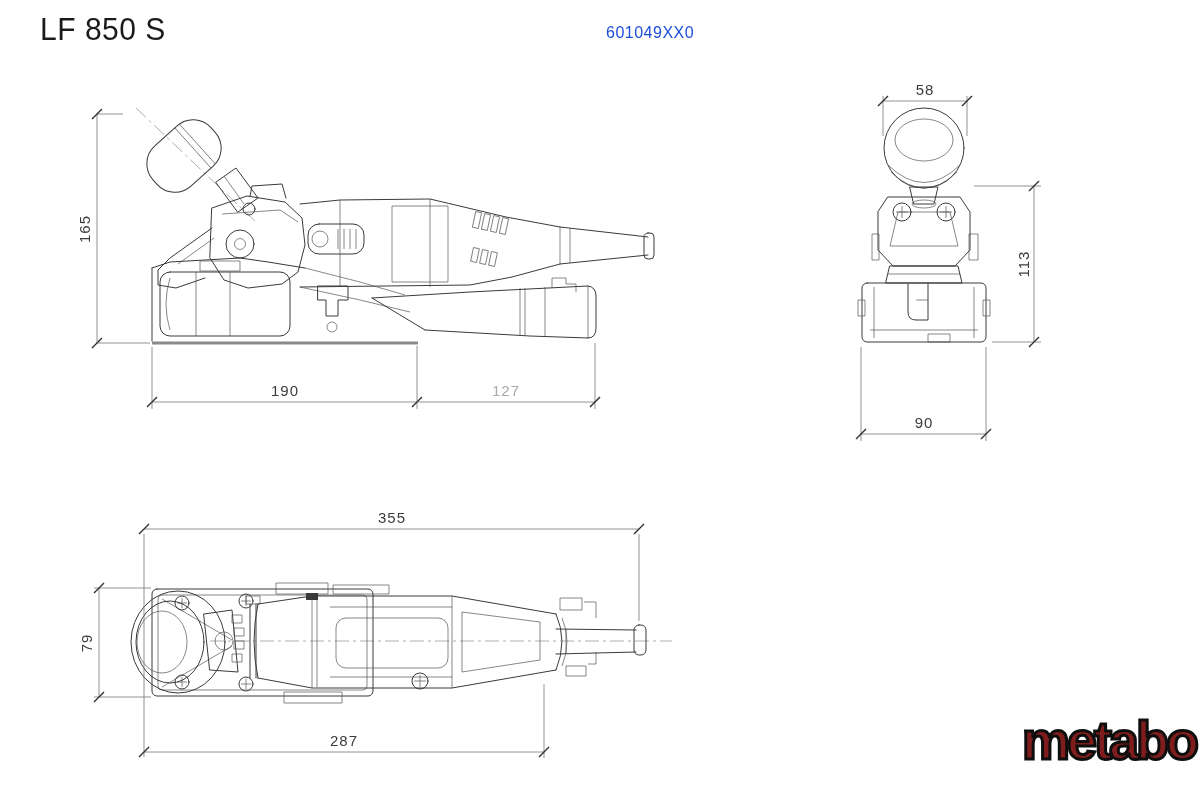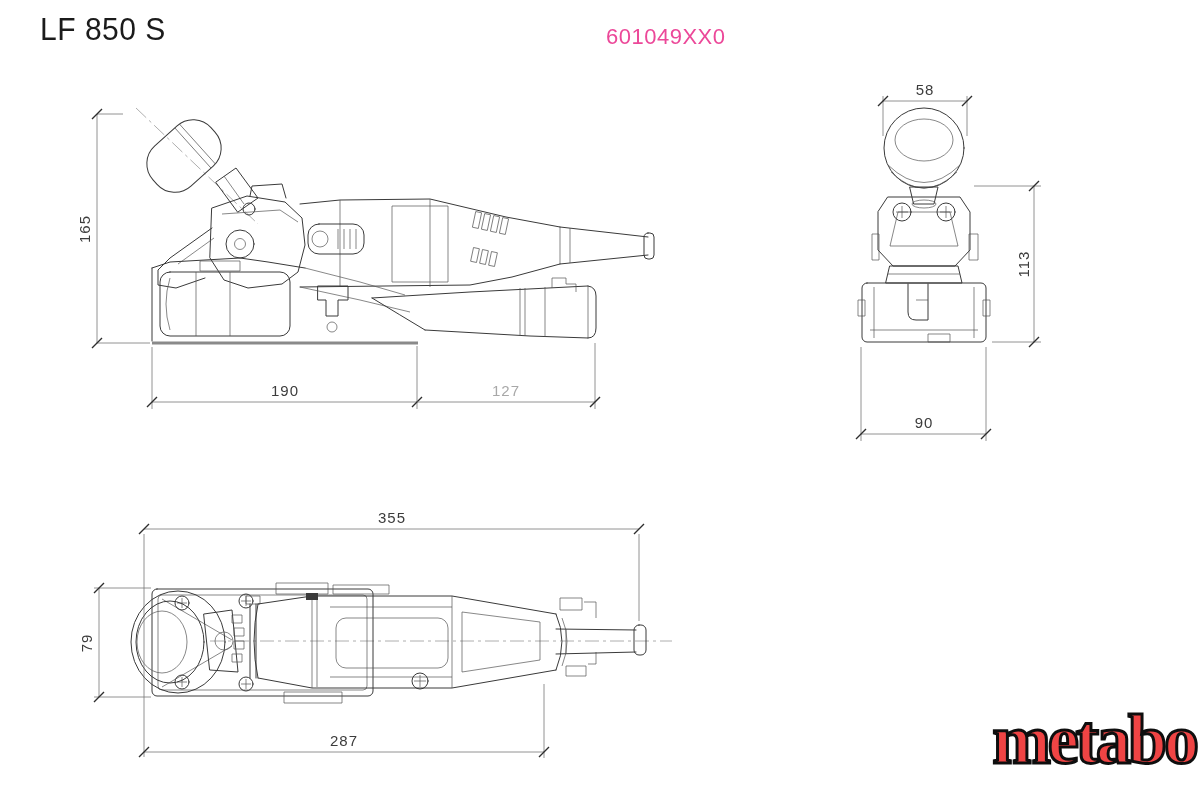--- a/index.html
+++ b/index.html
@@ -1,23 +1,23 @@
 <!DOCTYPE html>
 <html><head>
 <meta charset="utf-8">
 <style>
   html,body{margin:0;padding:0;}
   body{width:1200px;height:800px;background:#ffffff;position:relative;overflow:hidden;
        font-family:"Liberation Sans",sans-serif;}
   .page-title{position:absolute;left:40px;top:12px;font-size:31px;font-weight:400;
        color:#1b1b1b;letter-spacing:.5px;transform:scaleX(.97);transform-origin:left;}
-  .order-no{position:absolute;left:606px;top:24px;font-size:22px;color:#ec4899;letter-spacing:.5px;}
+  .order-no{position:absolute;left:606px;top:24px;font-size:16px;color:#1d4ed8;letter-spacing:.5px;}
   .logo{position:absolute;left:840px;top:698px;width:356px;height:88px;
-        font-family:Liberation Serif, serif;font-weight:700;font-size:70px;line-height:84px;
-        color:#ef4444;letter-spacing:-3px;text-align:right;
+        font-family:Liberation Sans, sans-serif;font-weight:700;font-size:54px;line-height:84px;
+        color:#7f1d1d;letter-spacing:-3px;text-align:right;
         -webkit-text-stroke:3px #0e0e0e;}
   svg{position:absolute;left:0;top:0;}
   svg text{font-family:"Liberation Sans",sans-serif;font-size:15px;fill:#3c3c3c;letter-spacing:1px;}
   .outline{stroke:#3a3a3a;stroke-width:1;fill:none;stroke-linejoin:round;stroke-linecap:round;}
   .inner{stroke:#555;stroke-width:.7;fill:none;stroke-linejoin:round;}
   .dim{stroke:#767676;stroke-width:.8;fill:none;}
   .tick{stroke:#2e2e2e;stroke-width:1.4;}
   .thick{stroke:#8a8a8a;stroke-width:3;}
   .cline{stroke:#9a9a9a;stroke-width:.8;stroke-dasharray:14 4 3 4;fill:none;}
   .muted{fill:#a8a8a8;}

